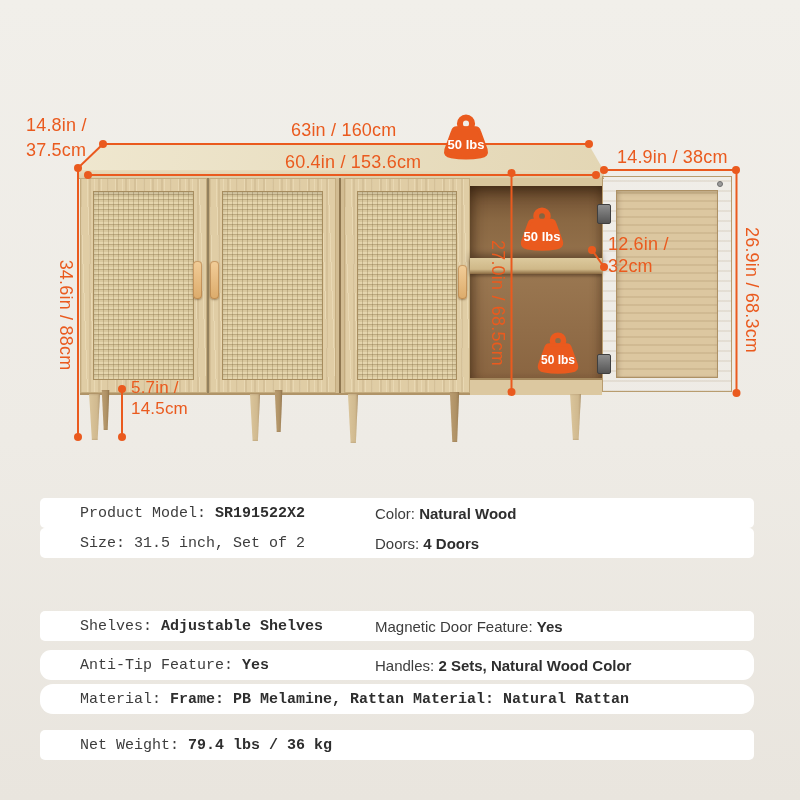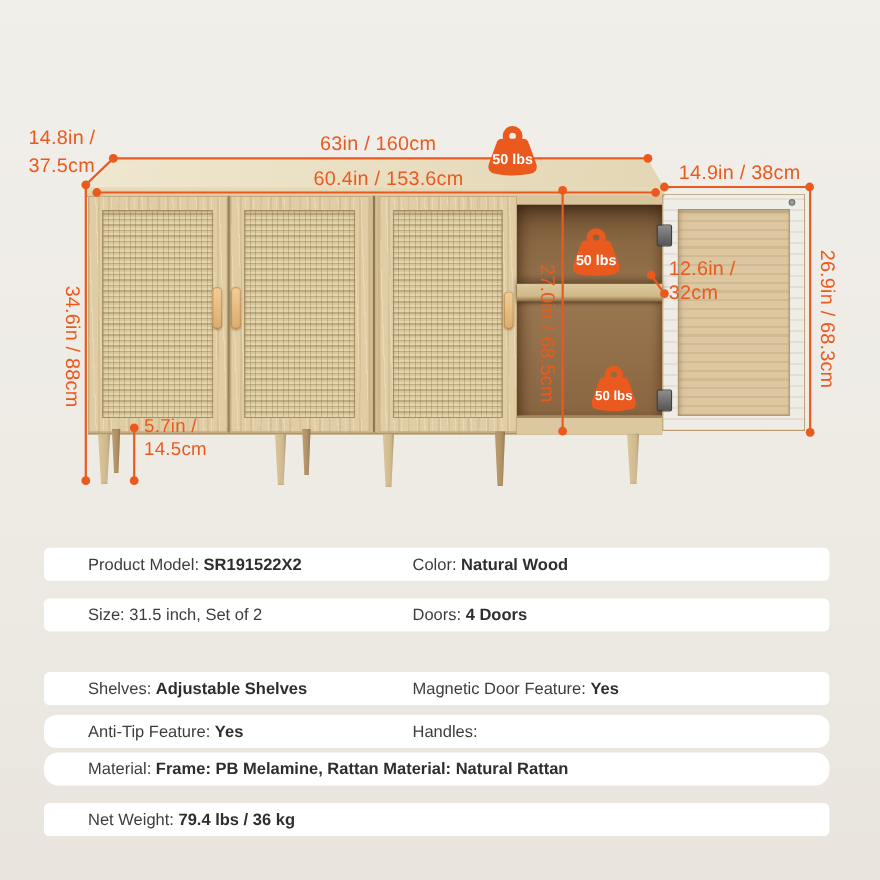--- a/index.html
+++ b/index.html
@@ -83,21 +83,21 @@
   .dim.small{font-size:17px;line-height:21px;}
   .dim.shelf{line-height:22px;}
   
   .weight{position:absolute;text-align:center;}
   .weight svg{display:block;}
   .weight-label{position:absolute;left:0;right:0;color:#fff;font-weight:700;font-size:13px;}
   
   .spec-row{position:absolute;left:40px;width:714px;height:30px;background:#ffffff;
     border-radius:5px;color:#3d3d3d;font-size:15px;}
   .spec-cell{position:absolute;top:0;height:30px;display:flex;align-items:center;white-space:pre;}
-  .spec-cell.c1{left:40px;}
+  .spec-cell.c1{left:40px;font-family:Liberation Mono, monospace;}
   .spec-cell.c2{left:335px;}
   .spec-val{font-weight:700;color:#2e2e2e;}
 </style>
 </head>
 <body>
 
 <div id="stage">
 
   <div class="abs" id="top-surface"></div>
   <div class="abs" id="top-edge"></div>
@@ -197,31 +197,31 @@
       <circle cx="30" cy="11" r="7" fill="none" stroke="#ea5a1e" stroke-width="7"></circle>
       <path d="M19 16 L41 16 Q44 16 45 19 L53 41 Q55 48 47 49 Q30 52 13 49 Q5 48 7 41 L15 19 Q16 16 19 16 Z" fill="#ea5a1e" stroke="#ea5a1e" stroke-width="4" stroke-linejoin="round"></path>
     </svg>
     <span class="weight-label" style="top:21px;font-size:12px;">50 lbs</span>
   </div>
 
   <div class="spec-row" style="top:498px;">
     <div class="spec-cell c1"><span class="spec-lbl">Product Model: </span><span class="spec-val">SR191522X2</span></div>
     <div class="spec-cell c2"><span class="spec-lbl">Color: </span><span class="spec-val">Natural Wood</span></div>
   </div>
-  <div class="spec-row" style="top:544px;text-align:center;">
+  <div class="spec-row" style="top:528px;text-align:center;">
     <div class="spec-cell c1"><span class="spec-lbl">Size: </span><span class="spec-lbl">31.5 inch, Set of 2</span></div>
     <div class="spec-cell c2"><span class="spec-lbl">Doors: </span><span class="spec-val">4 Doors</span></div>
   </div>
   <div class="spec-row" style="top:591px;margin-top:20px;">
     <div class="spec-cell c1"><span class="spec-lbl">Shelves: </span><span class="spec-val">Adjustable Shelves</span></div>
     <div class="spec-cell c2"><span class="spec-lbl">Magnetic Door Feature: </span><span class="spec-val">Yes</span></div>
   </div>
   <div class="spec-row" style="top:650px;border-radius:11px;">
     <div class="spec-cell c1"><span class="spec-lbl">Anti-Tip Feature: </span><span class="spec-val">Yes</span></div>
-    <div class="spec-cell c2"><span class="spec-lbl">Handles: </span></div>
+    <div class="spec-cell c2"><span class="spec-lbl">Handles: </span><span class="spec-val">2 Sets, Natural Wood Color</span></div>
   </div>
   <div class="spec-row" style="top:684px;border-radius:13px;">
     <div class="spec-cell c1"><span class="spec-lbl">Material: </span><span class="spec-val">Frame: PB Melamine, Rattan Material: Natural Rattan</span></div>
   </div>
   <div class="spec-row" style="top:730px;">
     <div class="spec-cell c1"><span class="spec-lbl">Net Weight: </span><span class="spec-val">79.4 lbs / 36 kg</span></div>
   </div>
 
 </div>
 

